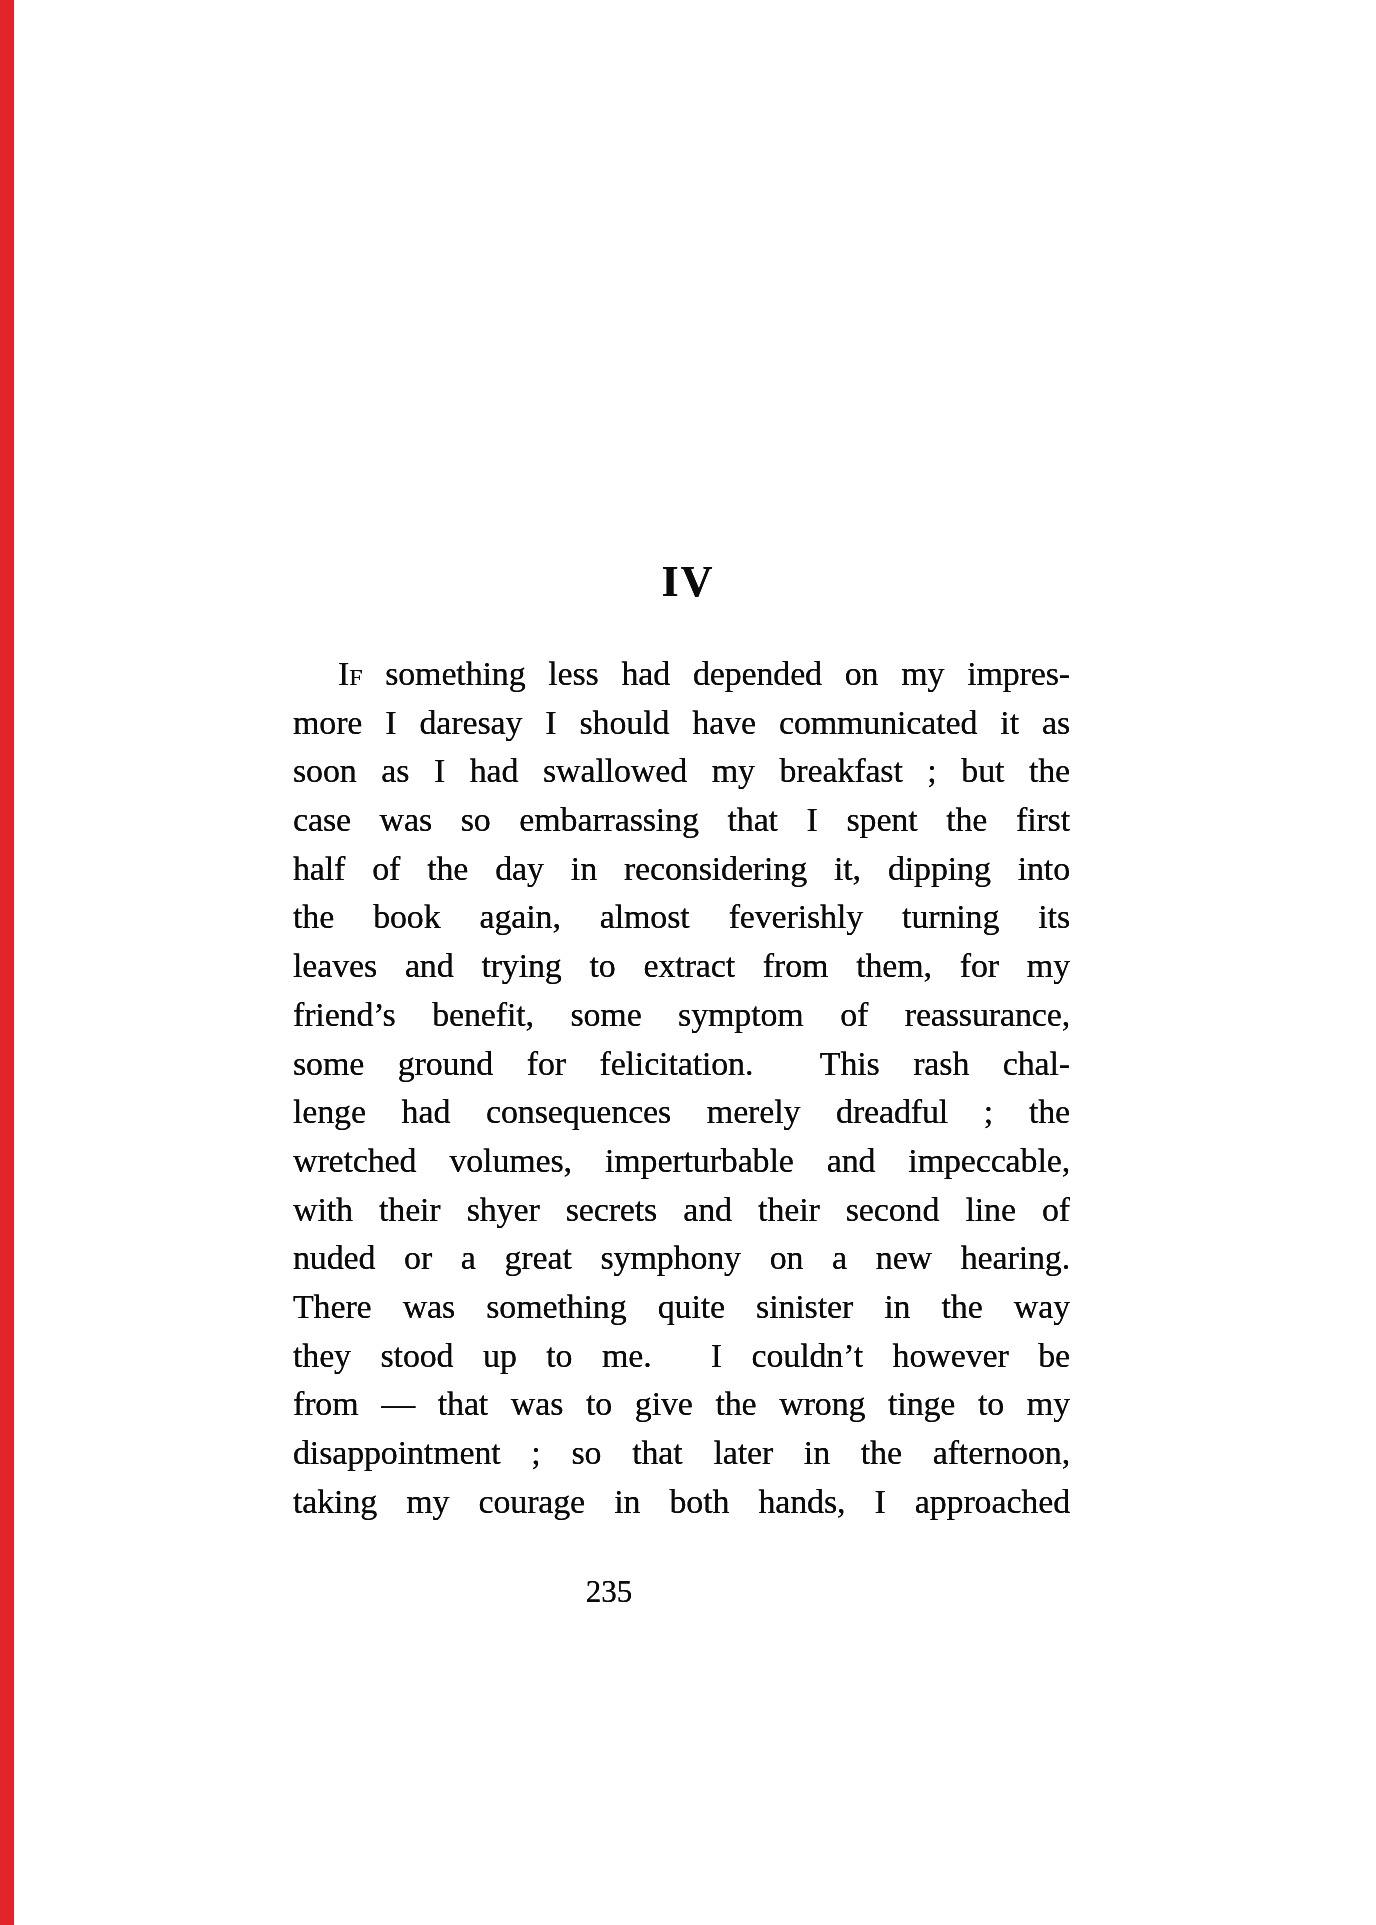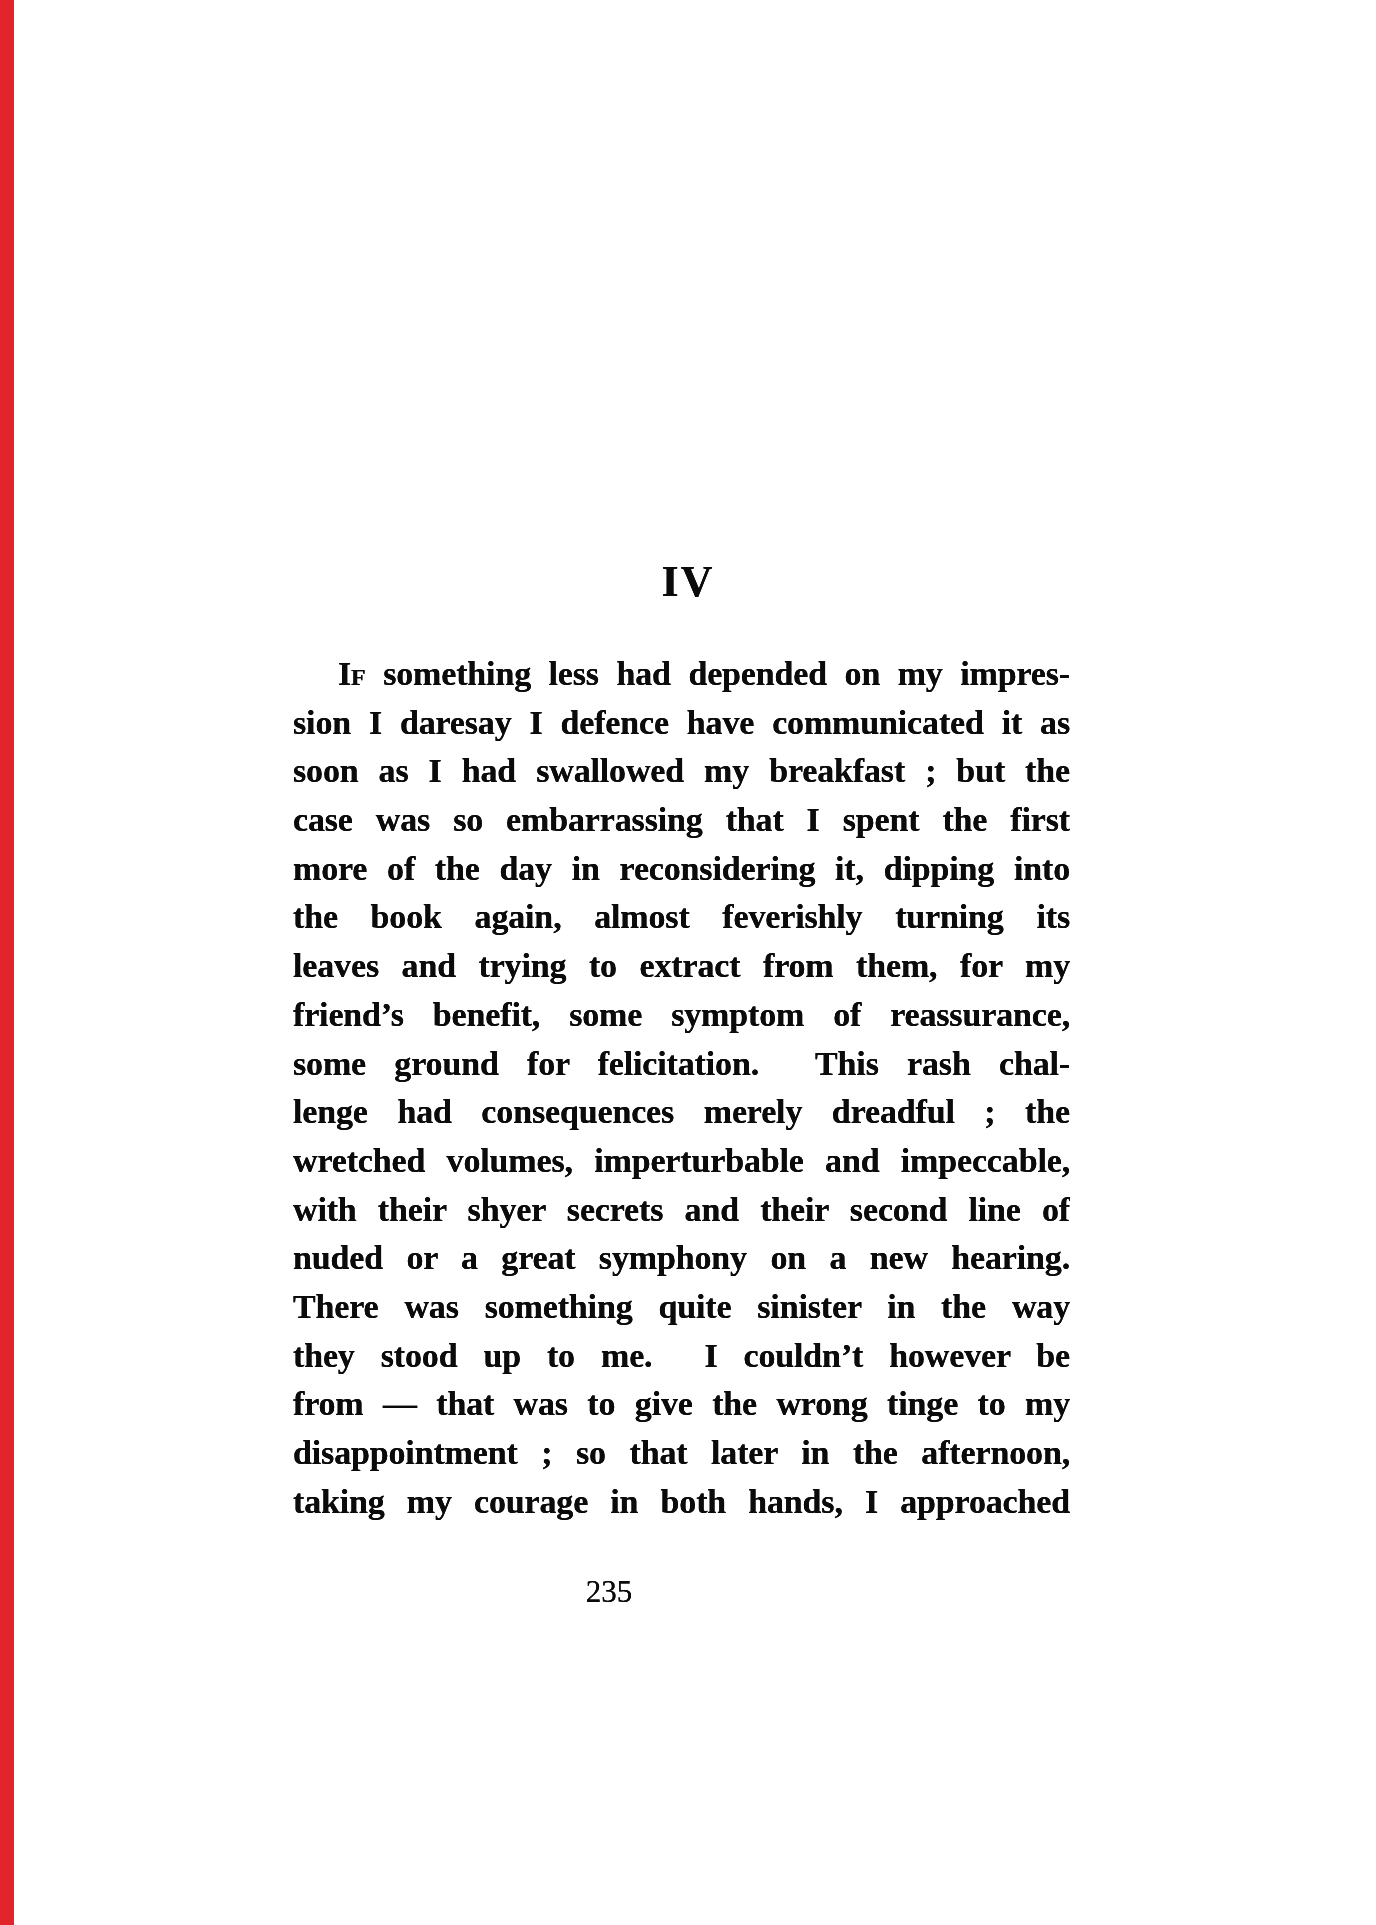--- a/index.html
+++ b/index.html
@@ -50,21 +50,20 @@
     word-spacing: -0.05em;
     color: #0b0b0b;
     text-shadow: 0 0 0.6px #000;
   }
   .jline {
     height: 48.7px;
     line-height: 48.7px;
     overflow: hidden;
     text-align: justify;
     white-space: normal;
-    font-weight: bold;
   }
   
   .jline::after {
     content: "";
     display: inline-block;
     width: 100%;
   }
   .jline.first {
     padding-left: 45px;
   }
@@ -89,24 +88,24 @@
 </head>
 <body>
 
 <div class="page">
   <div class="edge-stripe" style="background: rgb(226, 37, 43);"></div>
 
   <div class="chapter-heading">IV</div>
 
   <div class="paragraph">
       <div class="jline first"><span class="sc">If</span> something less had depended on my impres-</div>
-      <div class="jline">sion I daresay I defence have communicated it as</div>
+      <div class="jline">more I daresay I should have communicated it as</div>
       <div class="jline">soon as I had swallowed my breakfast&nbsp;; but the</div>
       <div class="jline">case was so embarrassing that I spent the first</div>
-      <div class="jline">more of the day in reconsidering it, dipping into</div>
+      <div class="jline">half of the day in reconsidering it, dipping into</div>
       <div class="jline">the book again, almost feverishly turning its</div>
       <div class="jline">leaves and trying to extract from them, for my</div>
       <div class="jline">friend’s benefit, some symptom of reassurance,</div>
       <div class="jline">some ground for felicitation.&nbsp; This rash chal-</div>
       <div class="jline">lenge had consequences merely dreadful&nbsp;; the</div>
       <div class="jline">wretched volumes, imperturbable and impeccable,</div>
       <div class="jline">with their shyer secrets and their second line of</div>
       <div class="jline">nuded or a great symphony on a new hearing.</div>
       <div class="jline">There was something quite sinister in the way</div>
       <div class="jline">they stood up to me.&nbsp; I couldn’t however be</div>

